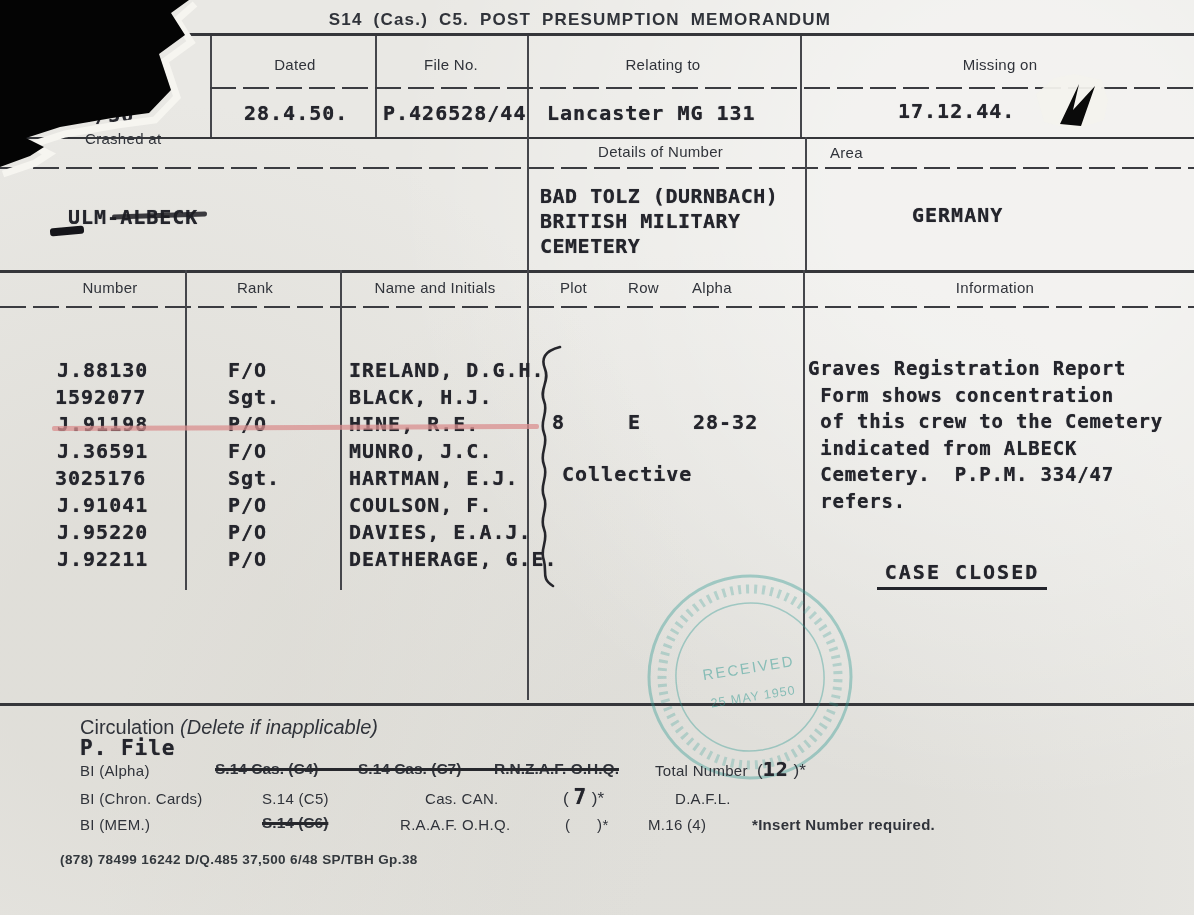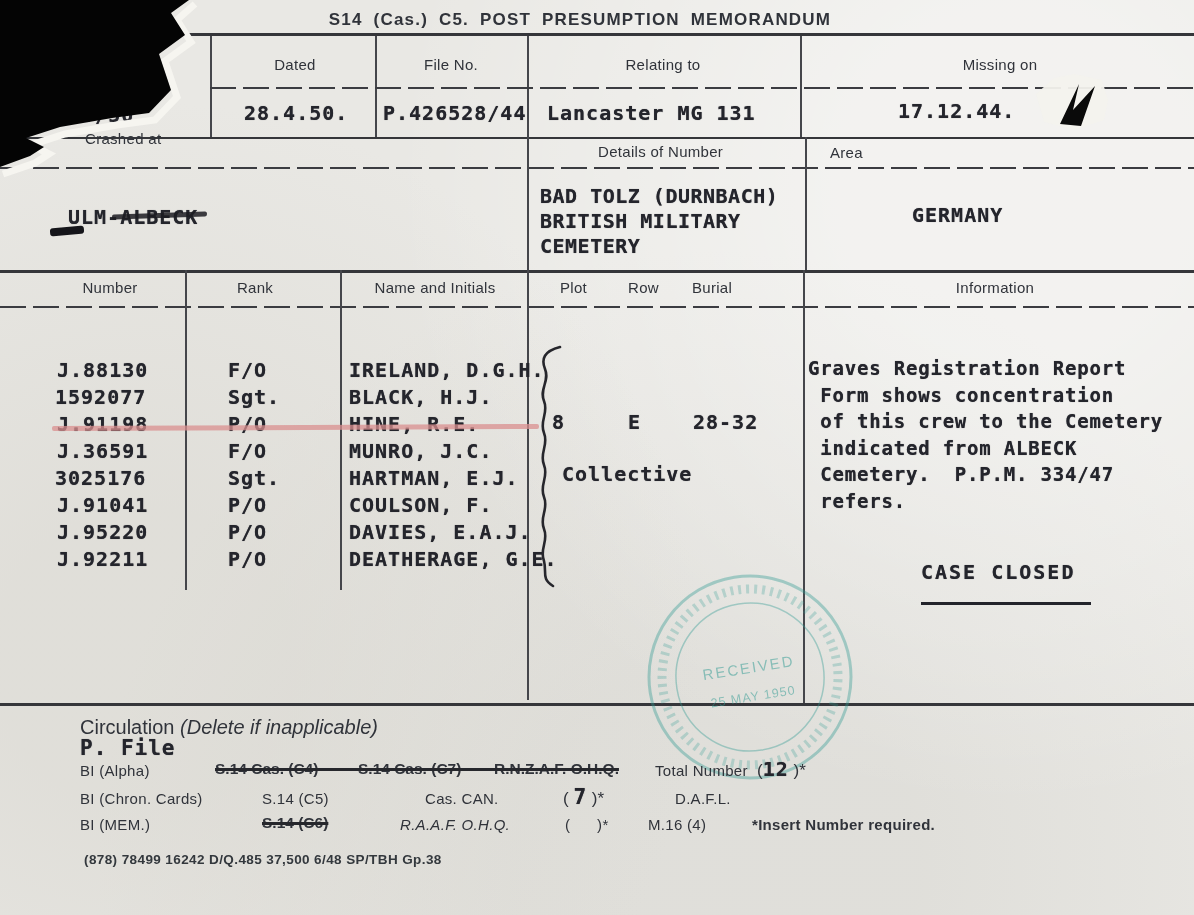--- a/index.html
+++ b/index.html
@@ -71,21 +71,21 @@
   <div class="vline" style="left:340px;top:270px;height:320px;"></div>
   <div class="vline" style="left:527px;top:270px;height:430px;"></div>
   <div class="vline" style="left:803px;top:270px;height:433px;"></div>
   <div class="hline" style="left:0;top:703px;width:1194px;height:3px;"></div>
 
   <div class="abs print lbl" style="left:55px;top:279px;width:110px;text-align:center;">Number</div>
   <div class="abs print lbl" style="left:200px;top:279px;width:110px;text-align:center;">Rank</div>
   <div class="abs print lbl" style="left:340px;top:279px;width:190px;text-align:center;">Name and Initials</div>
   <div class="abs print lbl" style="left:560px;top:279px;">Plot</div>
   <div class="abs print lbl" style="left:628px;top:279px;">Row</div>
-  <div class="abs print lbl" style="left:692px;top:279px;">Burial</div>
+  <div class="abs print lbl" style="left:692px;top:279px;">Alpha</div>
   <div class="abs print lbl" style="left:900px;top:279px;width:190px;text-align:center;">Information</div>
 
   <div class="crew-row" style="top:358px;">
     <span class="abs tw" style="left:57px;">J.88130</span>
     <span class="abs tw" style="left:228px;">F/O</span>
     <span class="abs tw" style="left:349px;">IRELAND, D.G.H.</span>
   </div>
   <div class="crew-row" style="top:385px;padding-left:28px;">
     <span class="abs tw" style="left:55px;">1592077</span>
     <span class="abs tw" style="left:228px;">Sgt.</span>
@@ -133,21 +133,21 @@
   <div class="abs tw" style="left:693px;top:410px;">28-32</div>
   <div class="abs tw" style="left:562px;top:462px;">Collective</div>
 
   <div class="abs tw" style="left:808px;top:355px;font-size:19px;letter-spacing:.8px;line-height:26.5px;white-space:pre;">Graves Registration Report
  Form shows concentration
  of this crew to the Cemetery
  indicated from ALBECK
  Cemetery.  P.P.M. 334/47
  refers.</div>
 
-  <div class="abs tw" style="left:921px;top:560px;width:170px;letter-spacing:2px;border-bottom:3px solid #23242b;padding-bottom:18px;">CASE CLOSED</div>
+  <div class="abs tw" style="left:877px;top:560px;width:170px;text-align:center;letter-spacing:2px;border-bottom:3px solid #23242b;padding-bottom:3px;">CASE CLOSED</div>
 
   <svg class="abs" style="left:628px;top:563px;" width="244" height="230" viewBox="0 0 244 230">
     <g transform="rotate(-9 122 114)" opacity=".38" stroke="#2f9a92" fill="none">
       <circle cx="122" cy="114" r="101" stroke-width="3"></circle>
       <circle cx="122" cy="114" r="74" stroke-width="1.5"></circle>
       <circle cx="122" cy="114" r="88" stroke-width="9" stroke-dasharray="3 5" opacity=".7"></circle>
     </g>
     <g transform="rotate(-9 122 114)" opacity=".5" fill="#2f9a92" font-family="Liberation Sans, sans-serif" text-anchor="middle">
       <text x="122" y="110" font-size="15" letter-spacing="2">RECEIVED</text>
       <text x="122" y="138" font-size="12.5" letter-spacing="1">25 MAY 1950</text>
@@ -163,26 +163,26 @@
   <div class="abs print" style="left:757px;top:757px;font-size:17px;"><span>(</span><span class="tw" style="font-size:20px;">12</span><span class="pre"> )*</span></div>
 
   <div class="abs print lbl" style="left:80px;top:790px;">BI (Chron. Cards)</div>
   <div class="abs print lbl" style="left:262px;top:790px;">S.14 (C5)</div>
   <div class="abs print lbl" style="left:425px;top:790px;">Cas. CAN.</div>
   <div class="abs print" style="left:563px;top:785px;font-size:17px;"><span>(</span> <span class="tw" style="font-size:21px;">7</span> <span>)*</span></div>
   <div class="abs print lbl" style="left:675px;top:790px;">D.A.F.L.</div>
 
   <div class="abs print lbl" style="left:80px;top:816px;">BI (MEM.)</div>
   <div class="abs print struck" style="left:262px;top:814px;font-size:15.5px;font-weight:600;">S.14 (C6)</div>
-  <div class="abs print lbl" style="left:400px;top:816px;font-style:italic;">R.A.A.F. O.H.Q.</div>
+  <div class="abs print lbl" style="left:400px;top:816px;">R.A.A.F. O.H.Q.</div>
   <div class="abs print lbl pre" style="left:565px;top:816px;">(      )*</div>
   <div class="abs print lbl" style="left:648px;top:816px;">M.16 (4)</div>
   <div class="abs print lbl" style="left:752px;top:816px;font-weight:600;">*Insert Number required.</div>
 
-  <div class="abs print" style="left:84px;top:852px;font-size:13.5px;font-weight:600;letter-spacing:.4px;color:#33383d;">(878) 78499 16242 D/Q.485 37,500 6/48 SP/TBH Gp.38</div>
+  <div class="abs print" style="left:60px;top:852px;font-size:13.5px;font-weight:600;letter-spacing:.4px;color:#33383d;">(878) 78499 16242 D/Q.485 37,500 6/48 SP/TBH Gp.38</div>
 
   <svg class="abs" style="left:0;top:0;z-index:6;" width="260" height="180" viewBox="0 0 260 180">
     <polyline points="192,0 174,16 188,38 162,57 174,93 152,116 114,121 62,130 28,141 46,150 32,159 0,170" fill="none" stroke="#f6f5f0" stroke-width="7" transform="translate(3,4)"></polyline>
     <polygon points="0,0 189,0 171,13 185,35 159,54 171,90 149,113 112,118 60,127 26,138 44,147 30,156 0,167" fill="#040404"></polygon>
   </svg>
 
   <svg class="abs" style="left:1030px;top:70px;z-index:6;" width="160" height="68" viewBox="0 0 160 68">
     <polygon points="6,24 24,8 45,4 72,10 78,30 74,50 44,60 14,52" fill="#f3f2ed" opacity=".95"></polygon>
     <path d="M30,54 L49,14 L43,40 L65,16 L51,56 Z" fill="#0a0a0a"></path>
   </svg>

